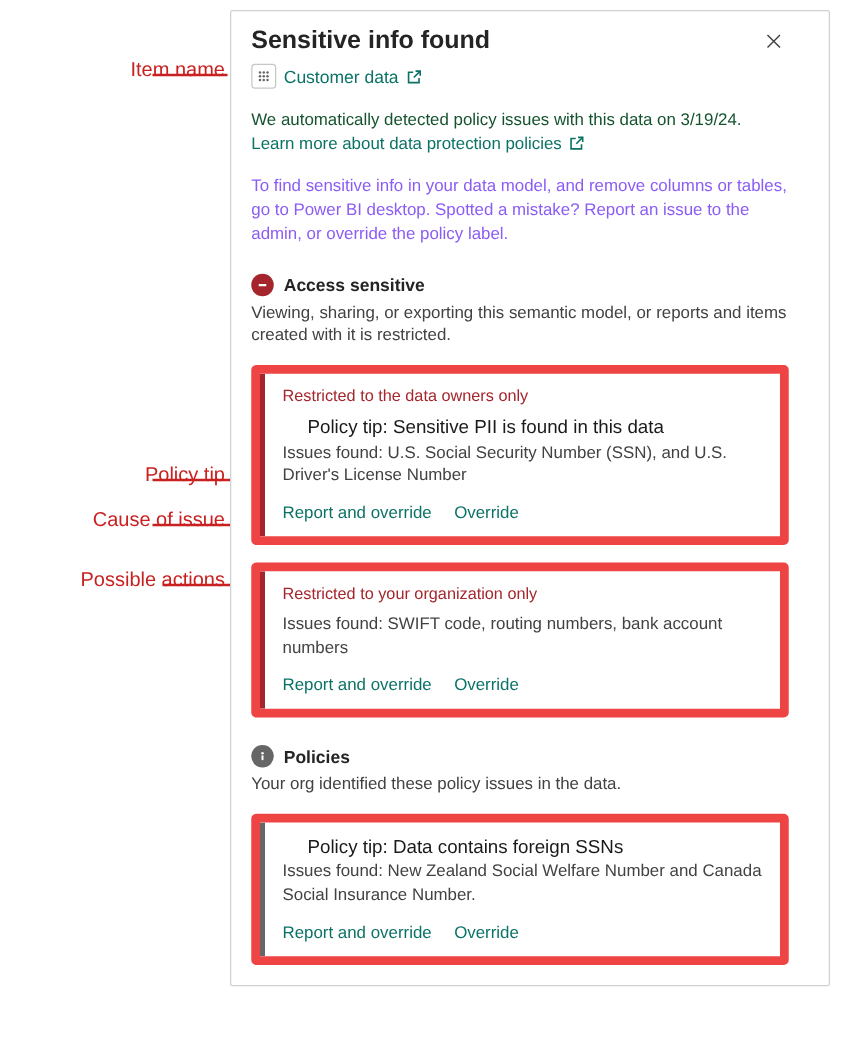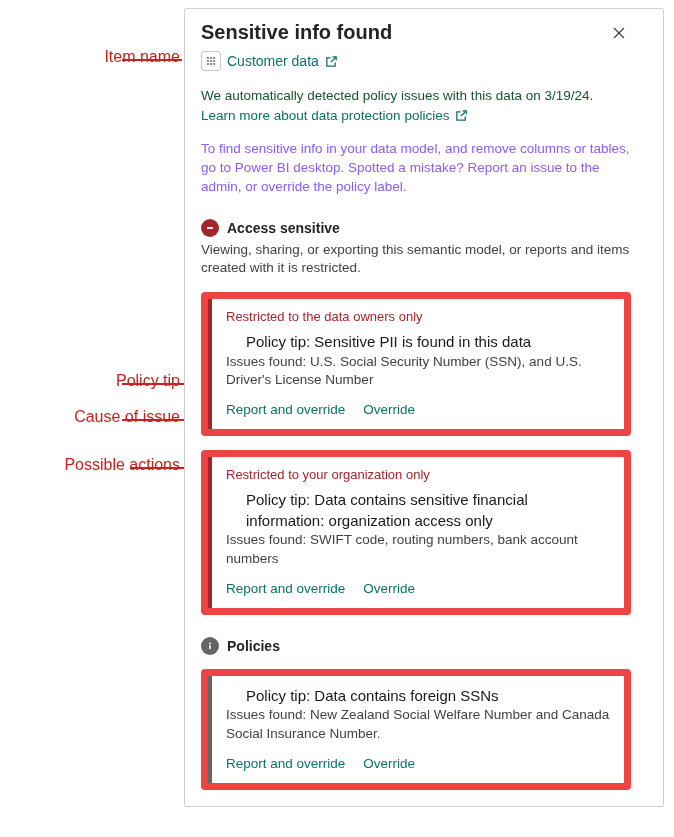--- a/index.html
+++ b/index.html
@@ -279,39 +279,39 @@
           <a>Override</a>
         </div>
       </div>
     </div>
 
     
     <div class="card red">
       <div class="stripe"></div>
       <div class="inner">
         <div class="restrict-line">Restricted to your organization only</div>
-        <div class="policy-tip">Policy tip: Data contains sensitive financial information: organization access only</div>
         <div class="issues">Issues found: SWIFT code, routing numbers, bank account numbers</div>
         <div class="actions">
           <a>Report and override</a>
           <a>Override</a>
         </div>
       </div>
     </div>
 
     
     <div class="section-head">
       <span class="badge gray">
         <svg width="10" height="10" viewBox="0 0 10 10">
           <circle cx="5" cy="2.6" r="1" fill="#fff"></circle>
           <rect x="4.2" y="4.2" width="1.6" height="4" rx="0.6" fill="#fff"></rect>
         </svg>
       </span>
       <span class="title">Policies</span>
     </div>
+    <div class="section-sub">Your org identified these policy issues in the data.</div>
 
     
     <div class="card gray">
       <div class="stripe"></div>
       <div class="inner">
         <div class="policy-tip">Policy tip: Data contains foreign SSNs</div>
         <div class="issues">Issues found: New Zealand Social Welfare Number and Canada Social Insurance Number.</div>
         <div class="actions">
           <a>Report and override</a>
           <a>Override</a>

